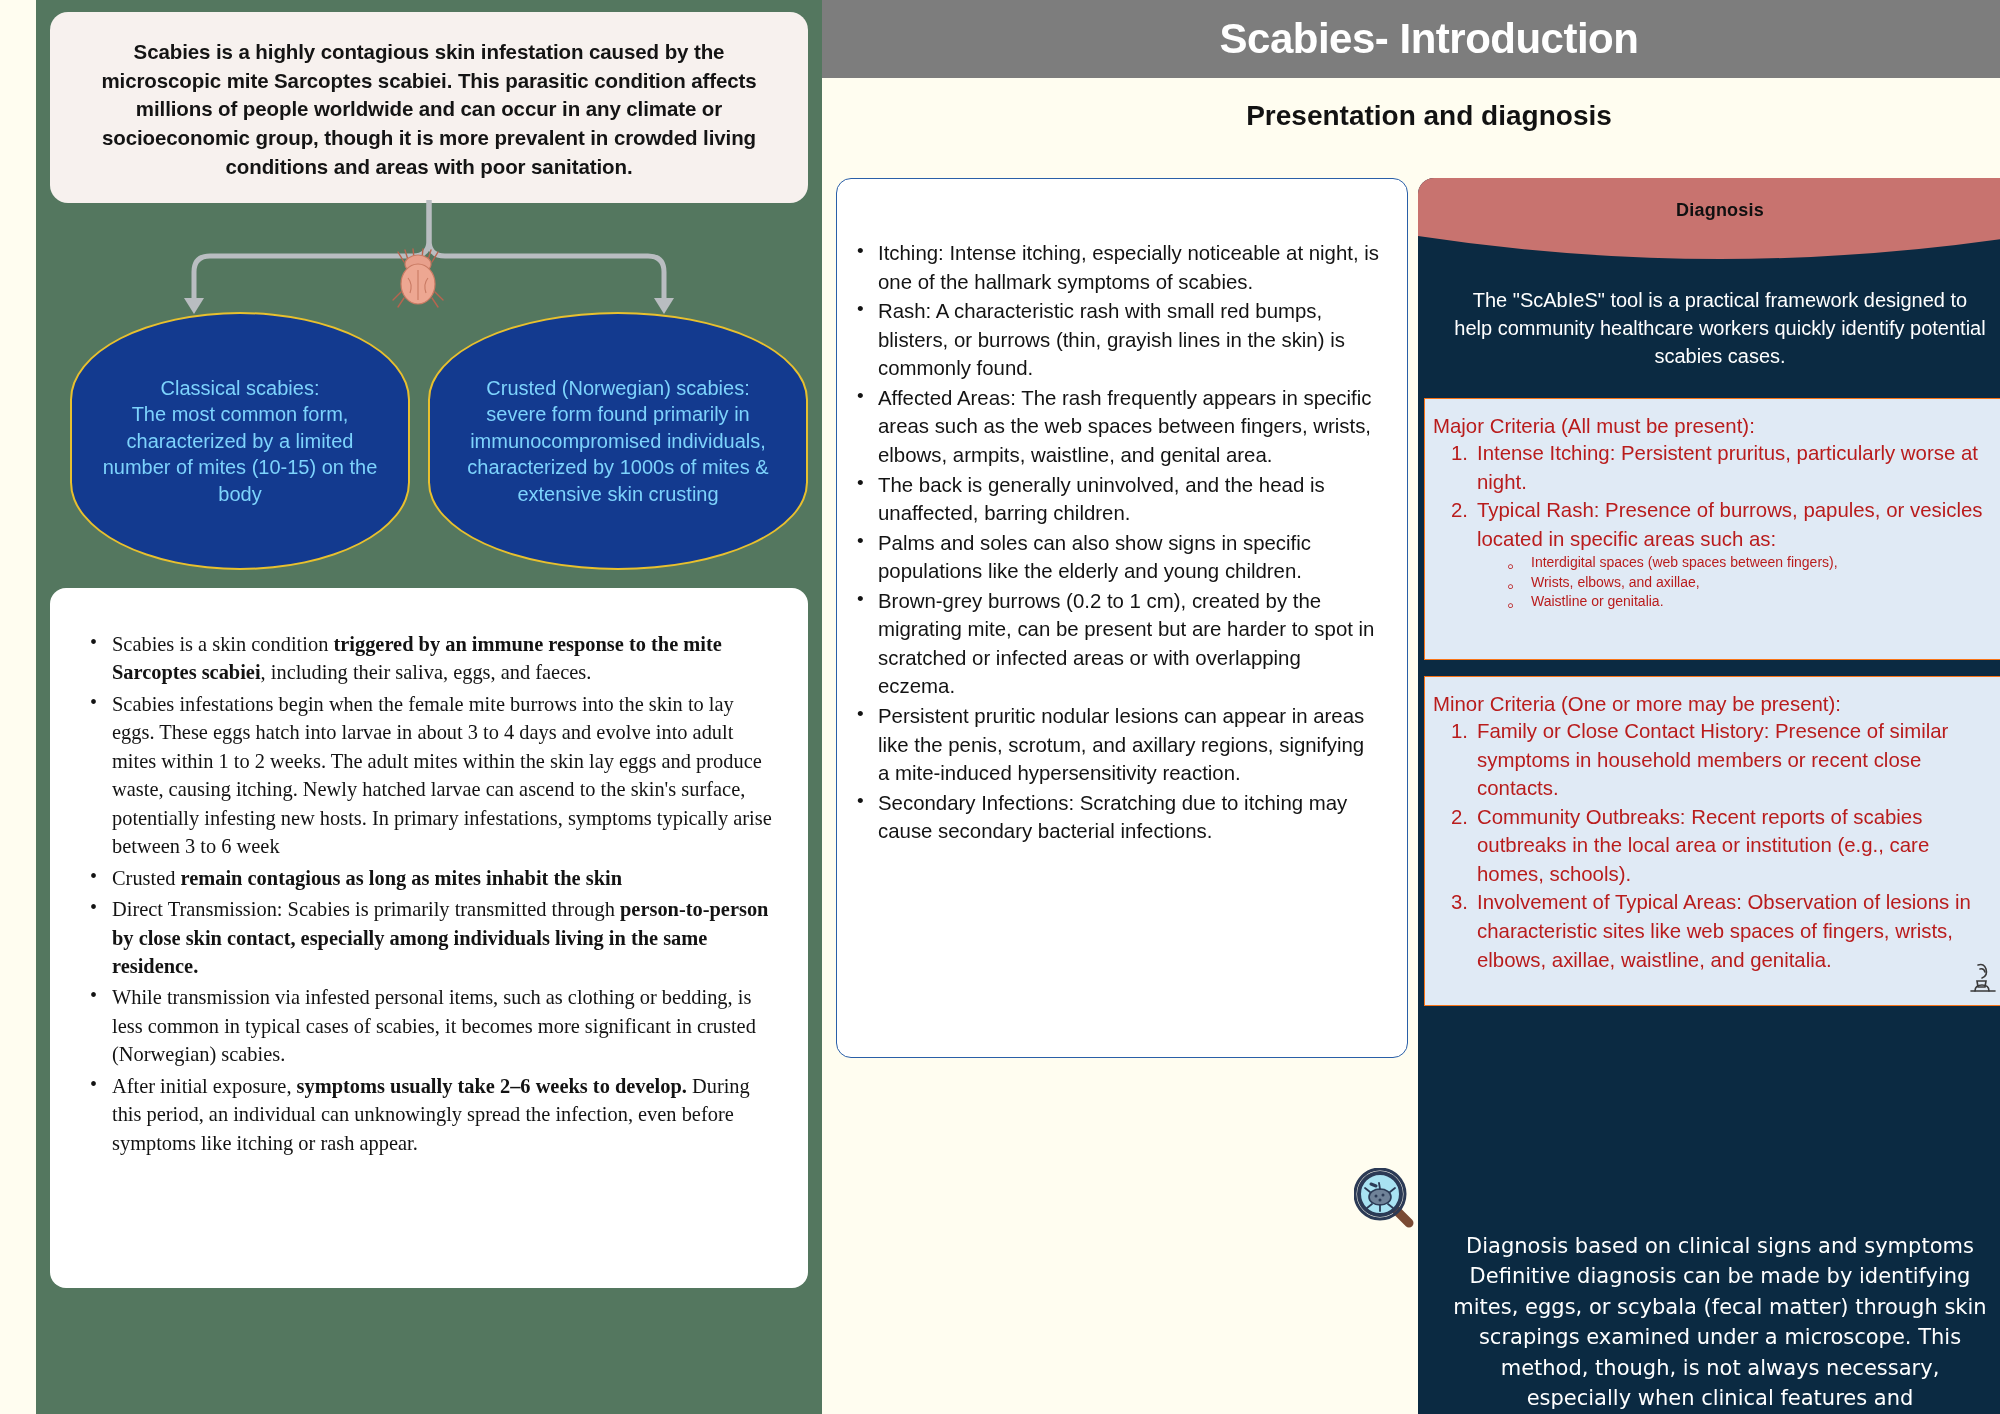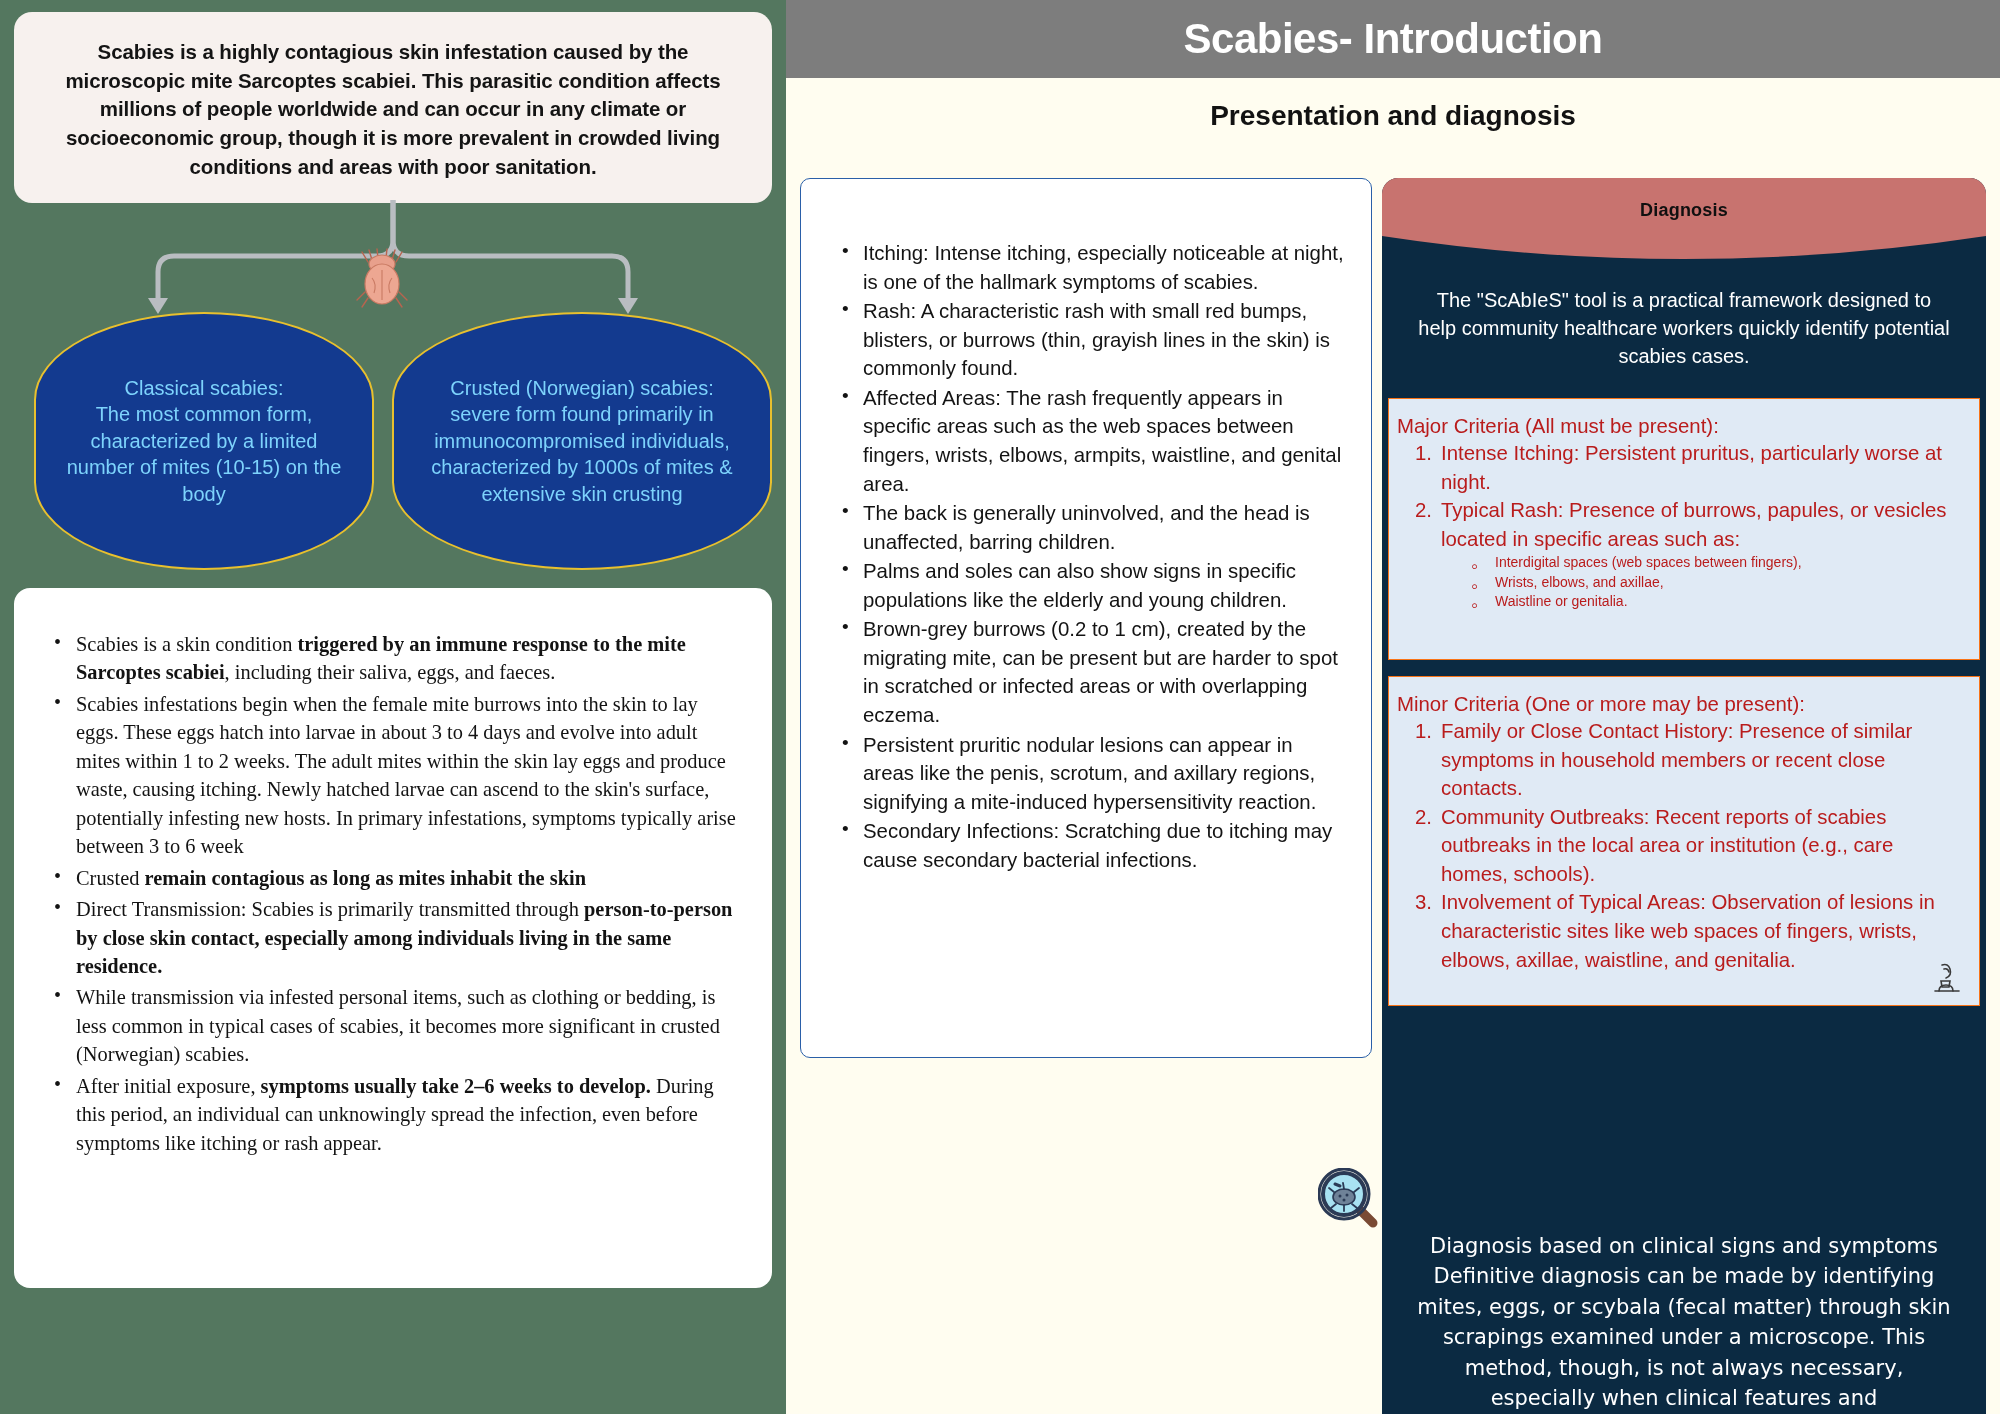--- a/index.html
+++ b/index.html
@@ -2,21 +2,21 @@
 <html><head>
 <meta charset="utf-8">
 <style>
   * { box-sizing: border-box; margin: 0; padding: 0; }
   html, body {
     width: 2000px; height: 1414px;
     font-family: "Liberation Sans", sans-serif;
     background: #fffdf0;
     overflow: hidden;
   }
-  .page { position: relative; width: 1859px; height: 1414px; }
+  .page { position: relative; width: 1859px; height: 1414px; margin-left: 36px; }
 
   
   .left-col {
     position: absolute; left: 0; top: 0;
     width: 786px; height: 1414px;
     background: #54775f;
   }
   .intro-card {
     position: absolute; left: 14px; top: 12px;
     width: 758px; min-height: 190px;
@@ -93,22 +93,22 @@
   .section-title {
     position: absolute; left: 0; top: 22px; width: 1214px;
     text-align: center; font-size: 28px; font-weight: 700; color: #121212;
   }
 
   .presentation-card {
     position: absolute; left: 14px; top: 100px;
     width: 572px; height: 880px;
     background: #ffffff;
     border: 1.6px solid #2a5fa8;
-    border-radius: 10px;
-    padding: 60px 26px 20px 36px;
+    border-radius: 15px;
+    padding: 60px 26px 20px 15px;
     overflow: hidden;
   }
   .presentation-card ul { list-style: none; }
   .presentation-card li {
     position: relative; padding-left: 26px; margin-bottom: 1px;
     font-size: 20.4px; line-height: 1.40; color: #131313;
   }
   .presentation-card li::before {
     content: "\2022"; position: absolute; left: 5px; top: -1px; font-size: 19px;
   }

